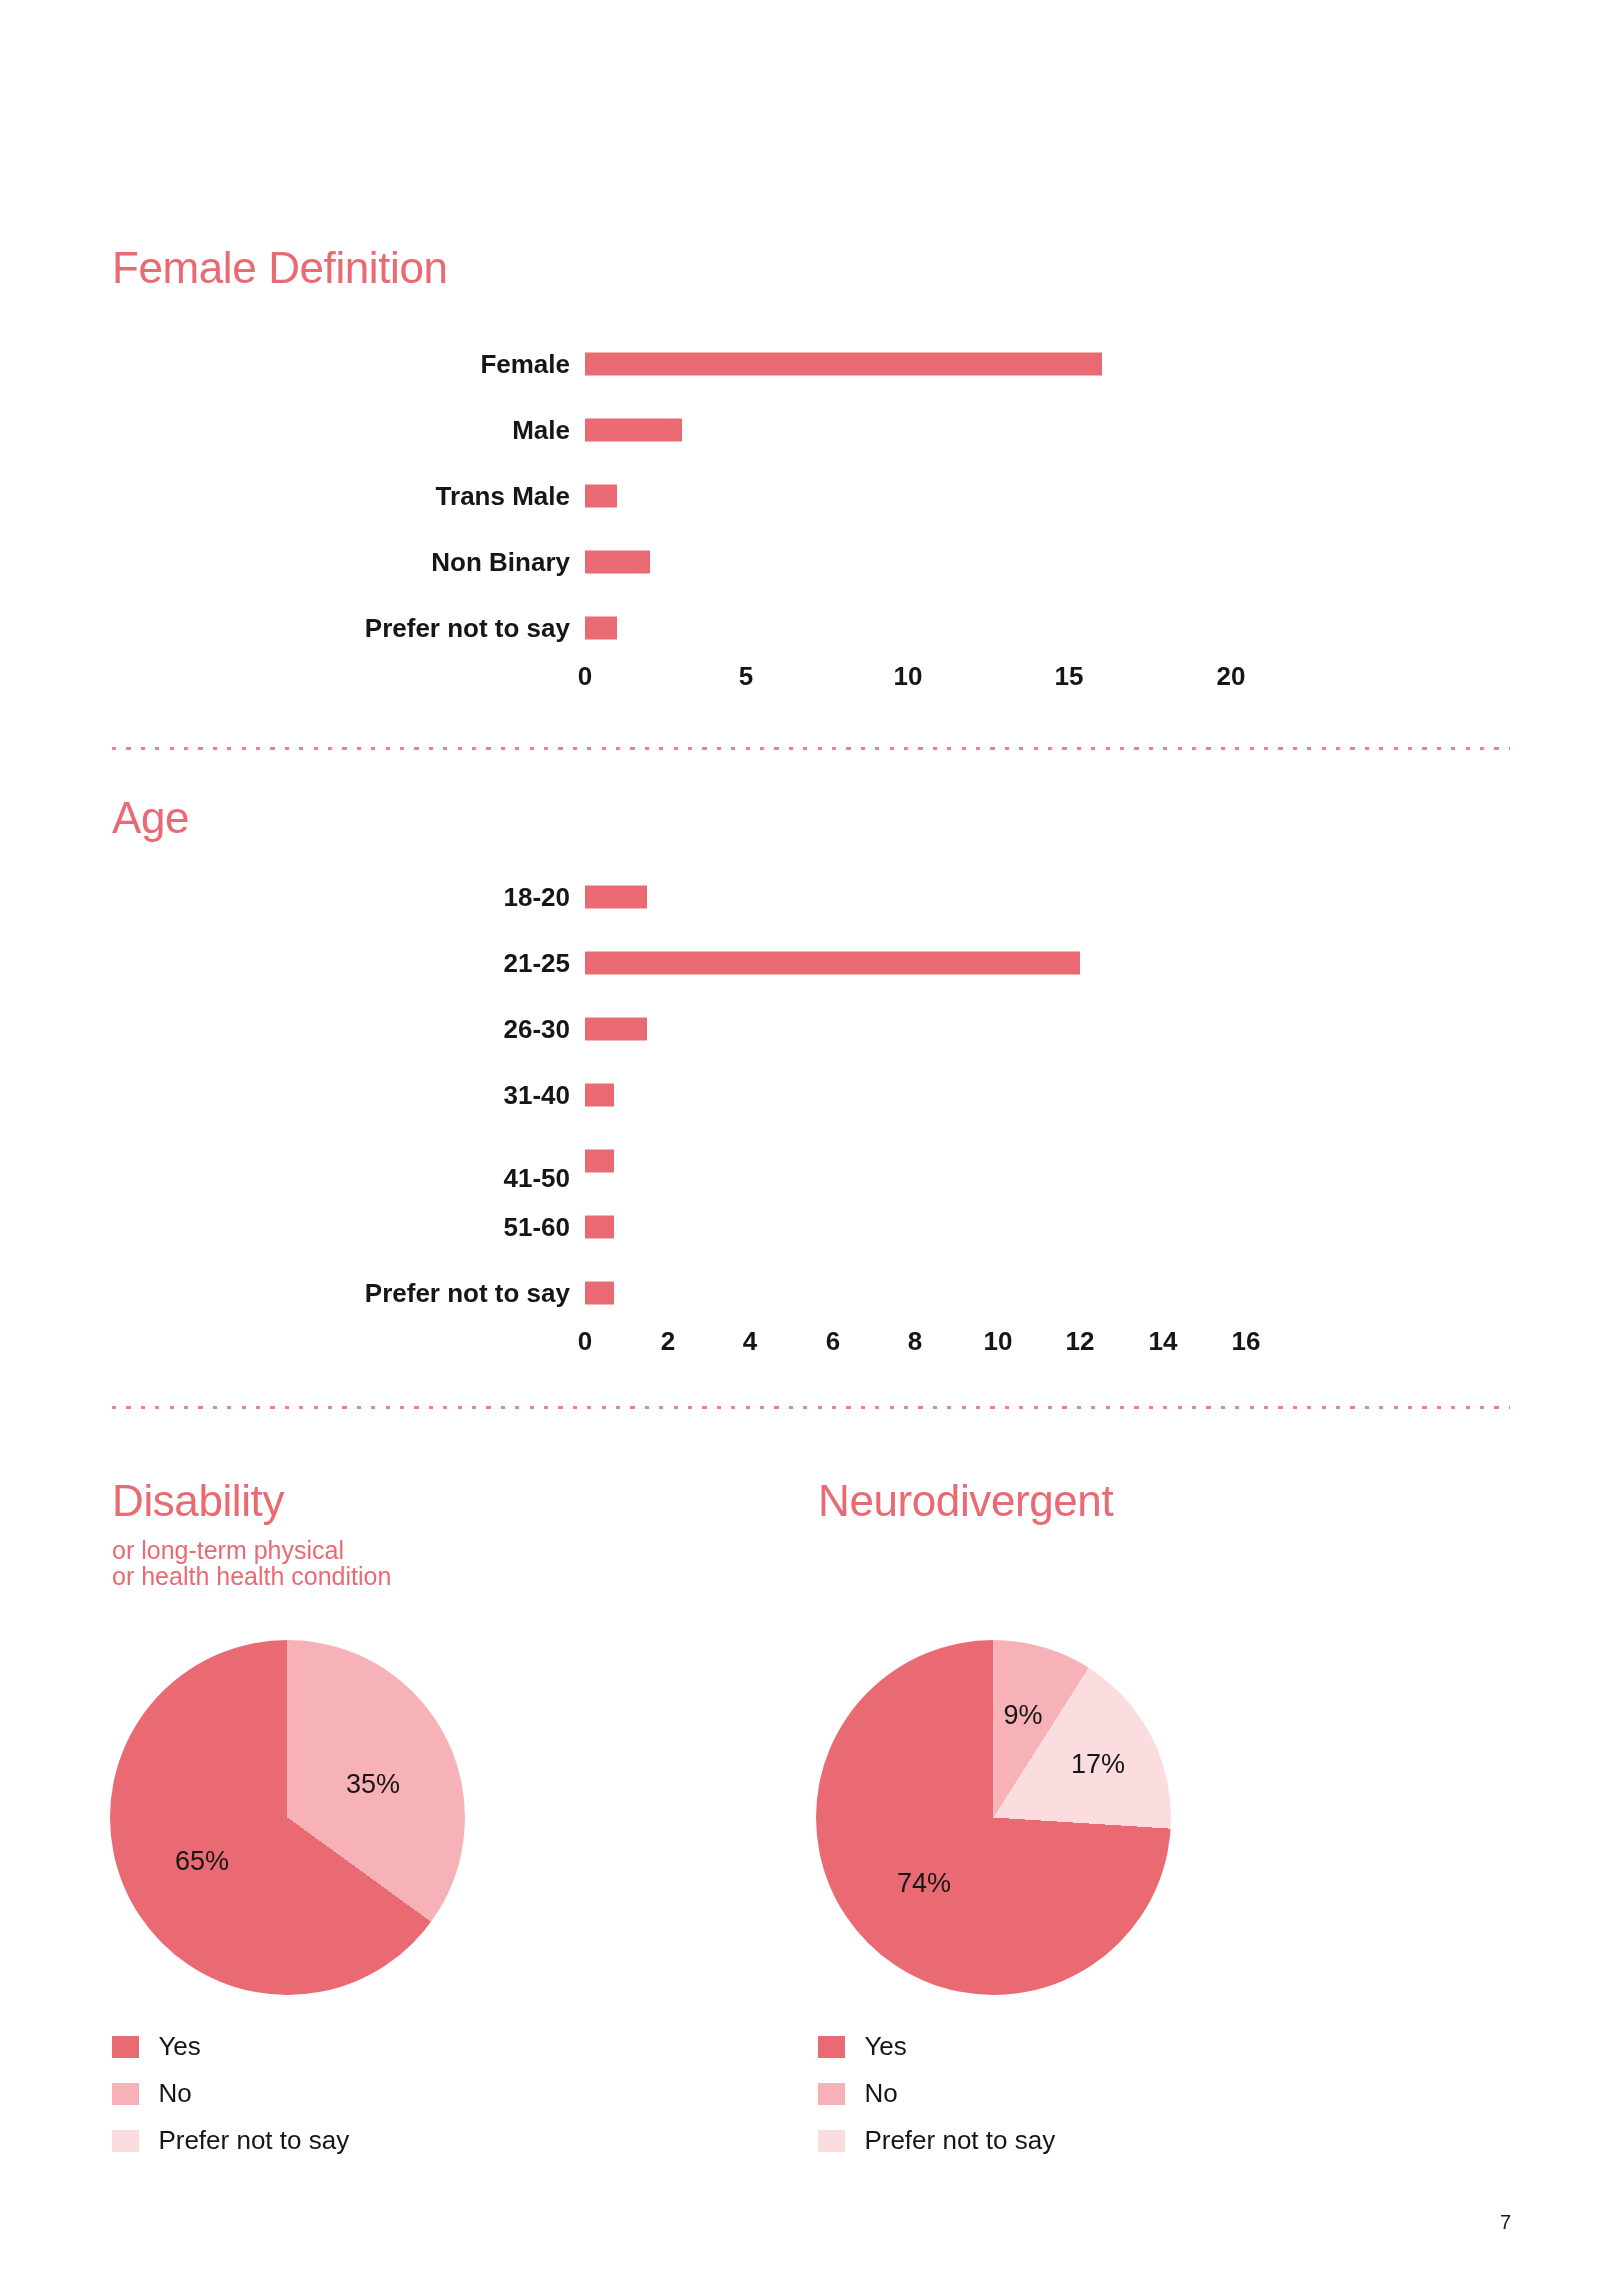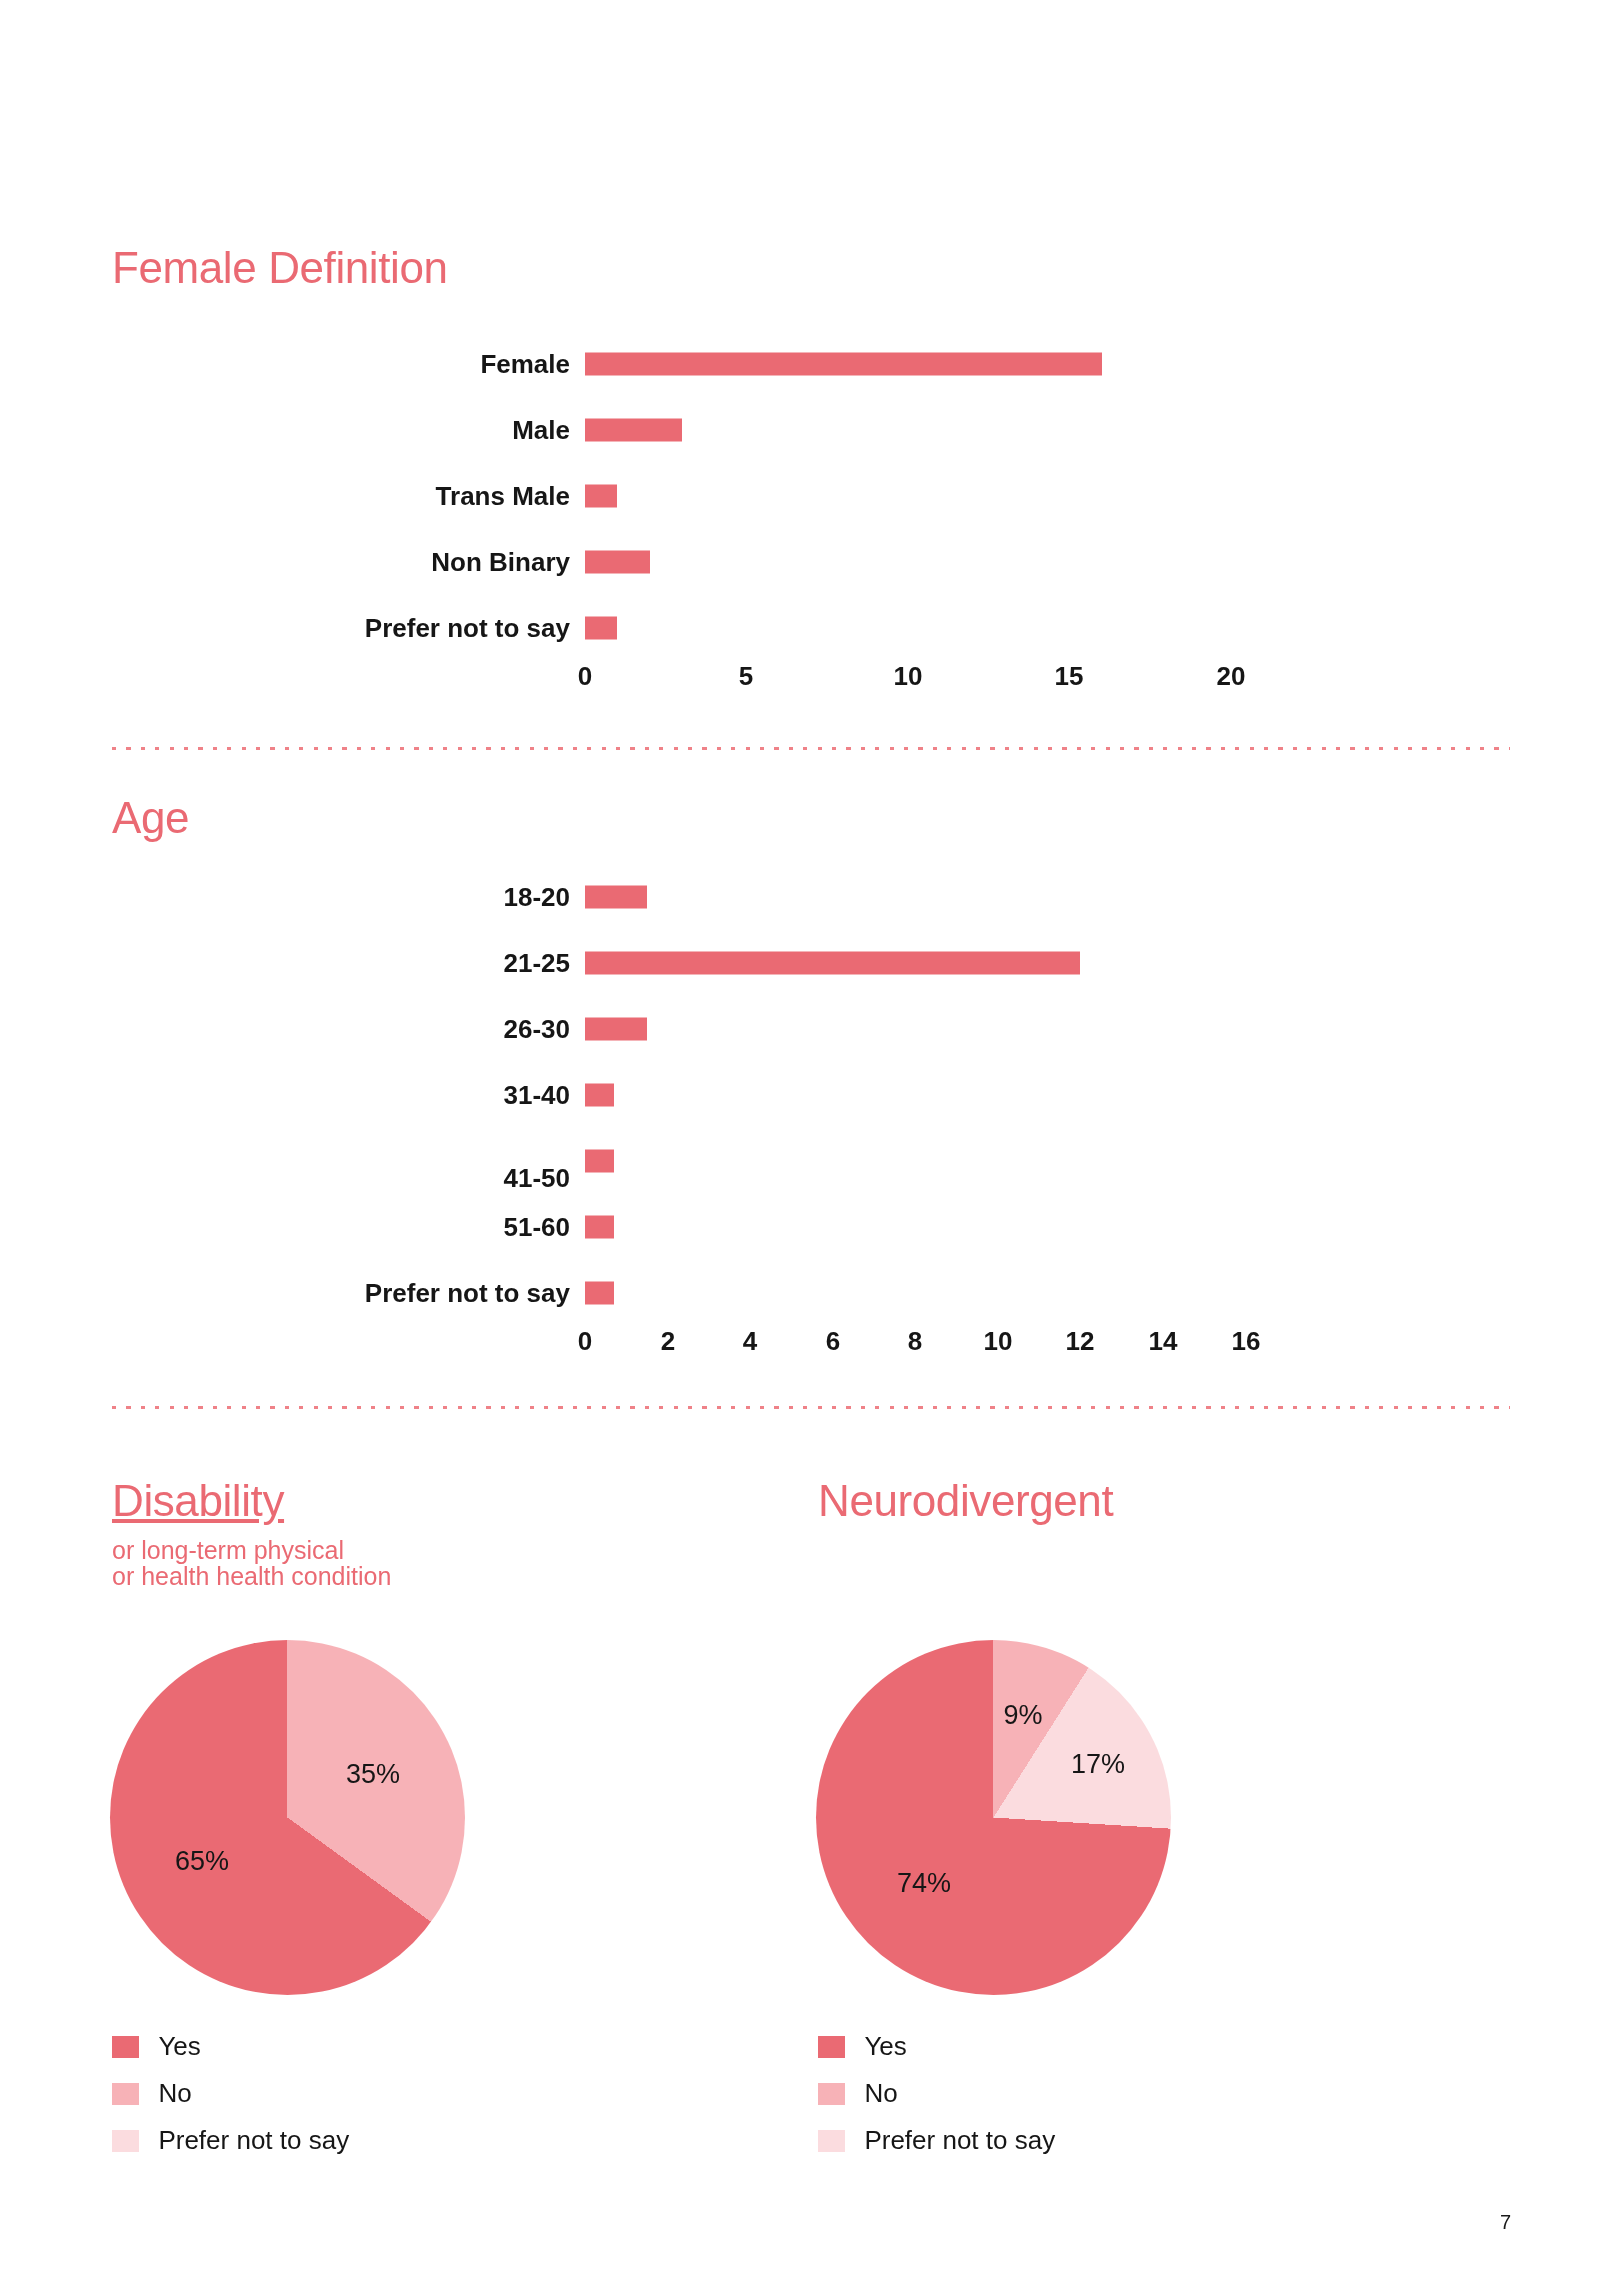--- a/index.html
+++ b/index.html
@@ -233,28 +233,28 @@
         <span class="axis-tick" style="left: 330px;">8</span>
         <span class="axis-tick" style="left: 413px;">10</span>
         <span class="axis-tick" style="left: 495px;">12</span>
         <span class="axis-tick" style="left: 578px;">14</span>
         <span class="axis-tick" style="left: 661px;">16</span>
       </div>
     </div>
 
   <div class="divider" style="top:1406px;"></div>
 
-  <h2 class="section-title" style="position:absolute; left:112px; top:1478px;text-decoration:underline;">Disability</h2>
+  <h2 class="section-title" style="position:absolute; left:112px; top:1478px;">Disability</h2>
   <div class="section-sub" style="position:absolute; left:112px; top:1529px;">or long-term physical</div>
   <div class="section-sub" style="position:absolute; left:112px; top:1560px; margin-top:0;">or health health condition</div>
 
   <div class="pie-wrap" id="disability-pie" style="left:110px; top:1640px; width:355px; height:355px;">
       <div class="pie" style="width: 355px; height: 355px; background: conic-gradient(rgb(247, 178, 183) 0%, rgb(247, 178, 183) 35%, rgb(251, 220, 223) 35%, rgb(251, 220, 223) 35%, rgb(234, 106, 115) 35%, rgb(234, 106, 115) 100%);">
         <div class="pie-label" style="left: 92px; top: 221px;">65%</div>
-        <div class="pie-label" style="left: 263px; top: 134px;">35%</div>
+        <div class="pie-label" style="left: 263px; top: 144px;">35%</div>
       </div>
     </div>
 
   <div class="legend" id="disability-legend" style="left:112px; top:2023px;">
       <div class="legend-row">
         <span class="legend-swatch" style="background: rgb(234, 106, 115);"></span>
         <span class="legend-text">Yes</span>
       </div>
       <div class="legend-row">
         <span class="legend-swatch" style="background: rgb(247, 178, 183);"></span>

